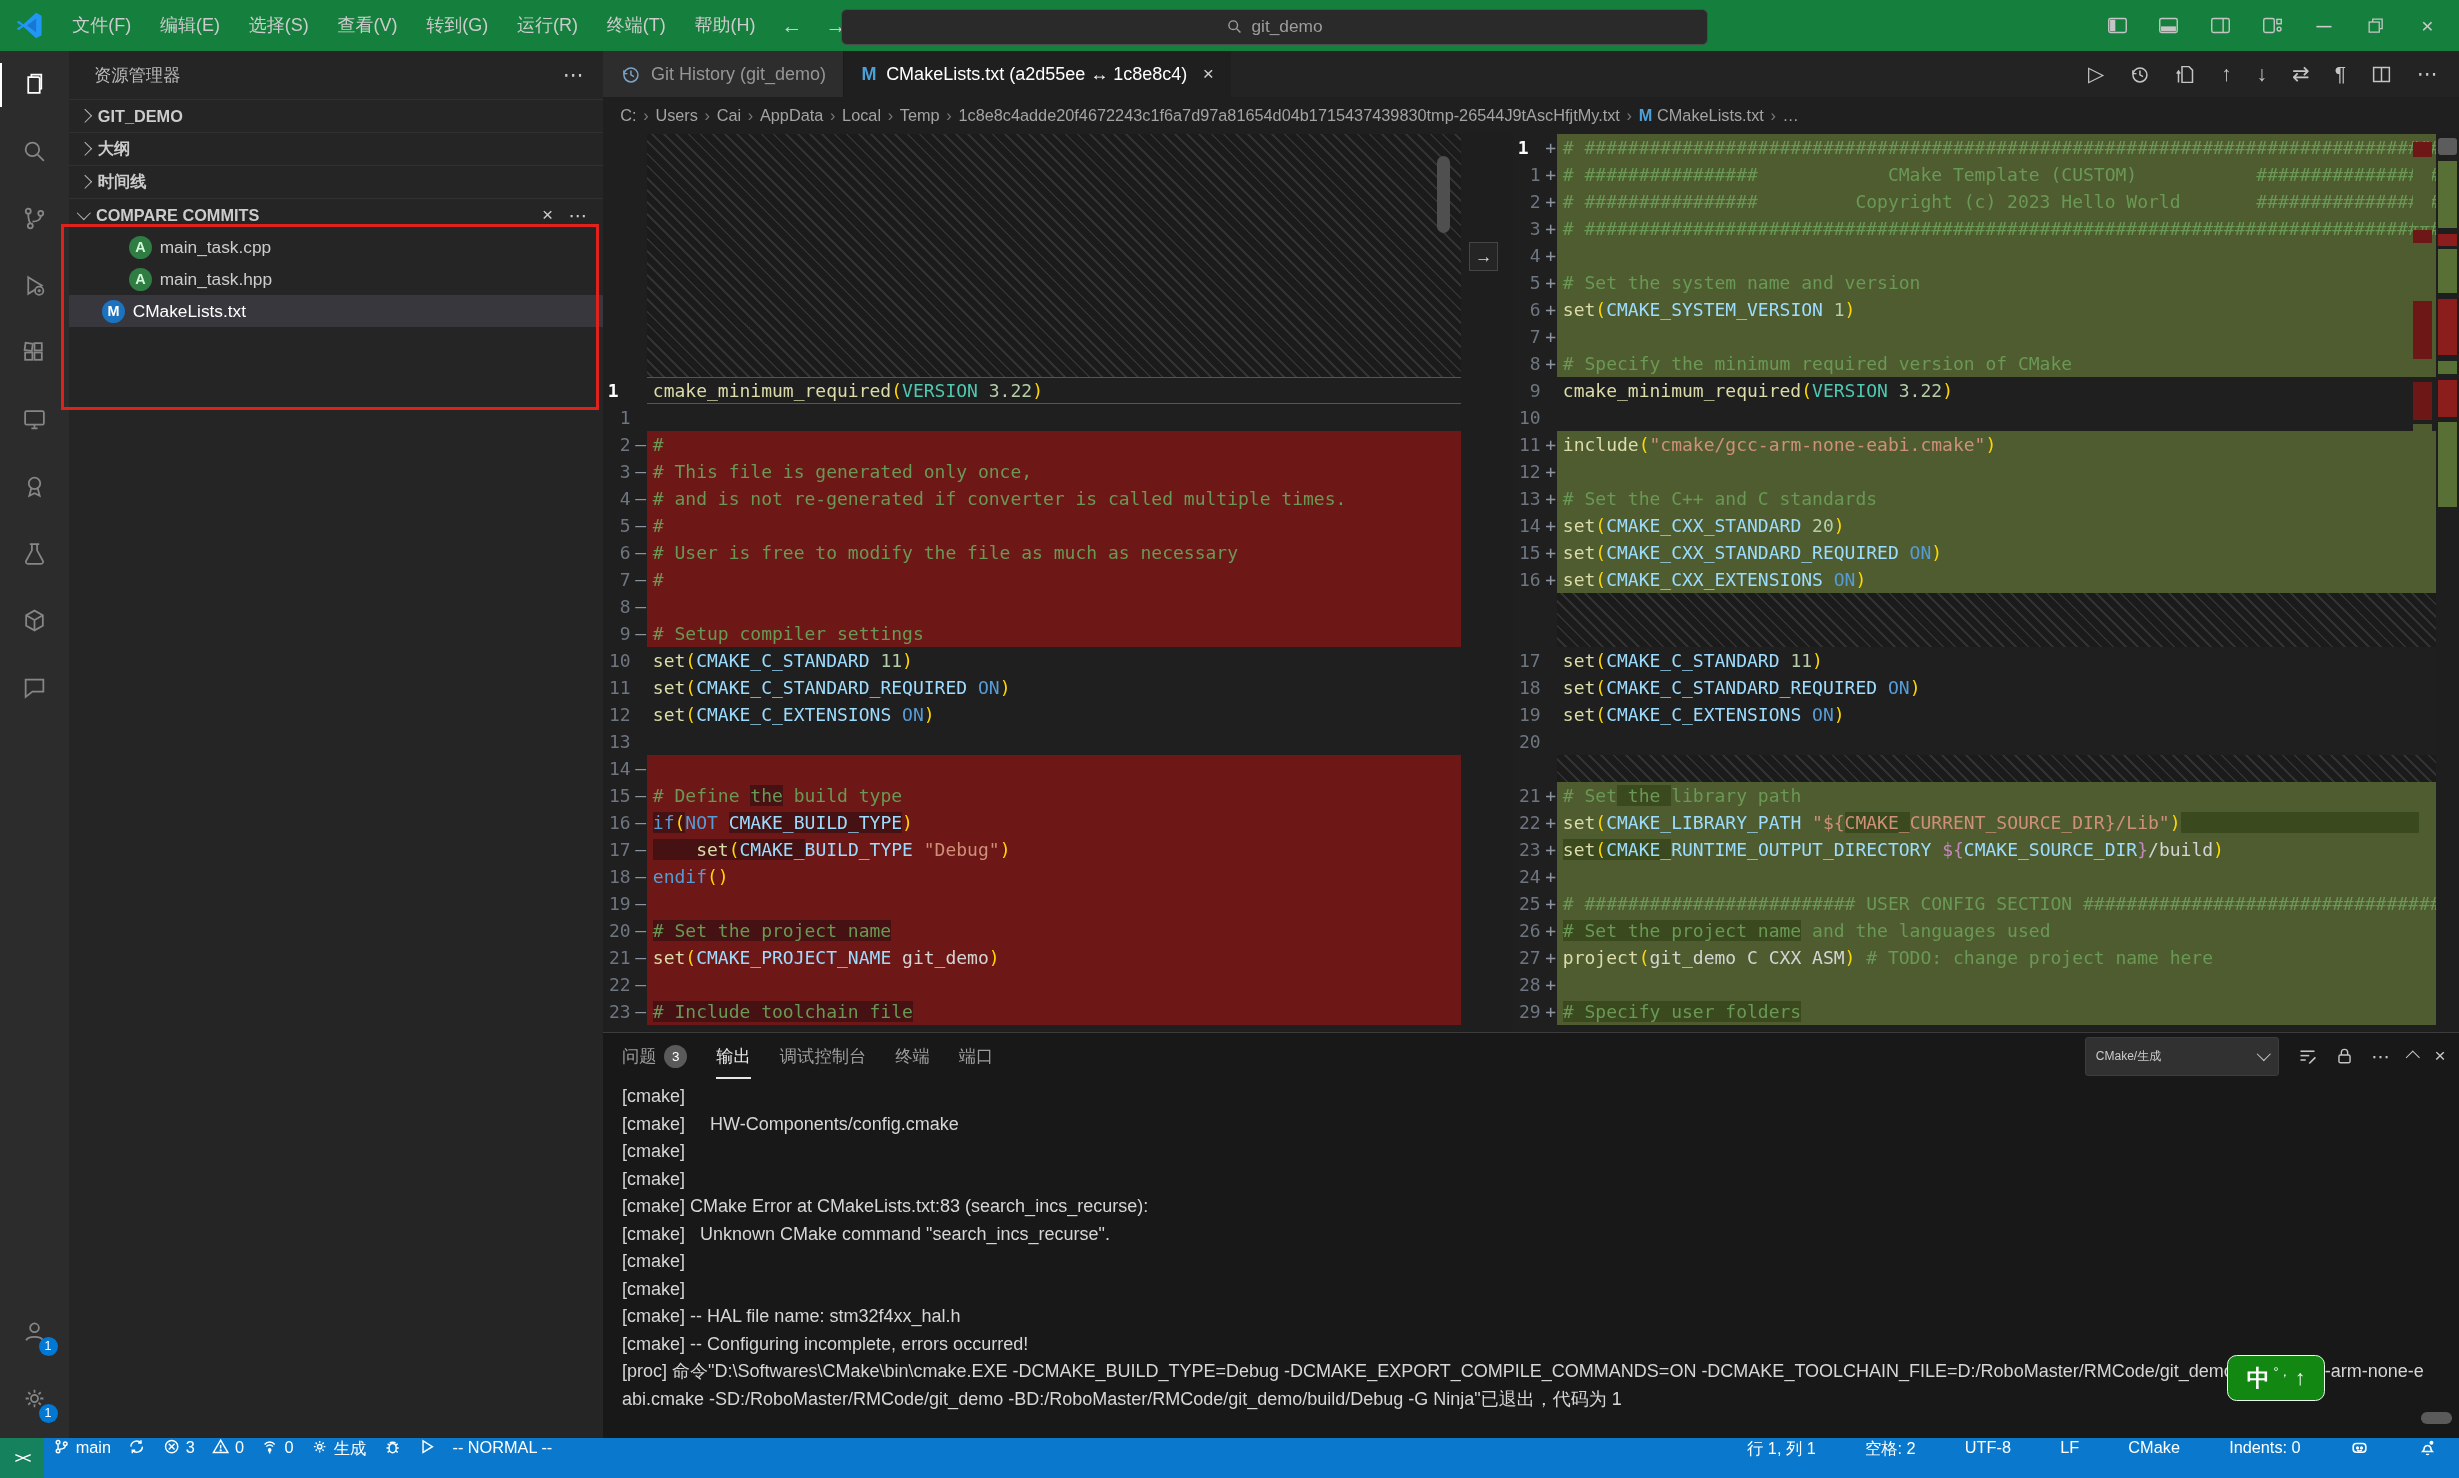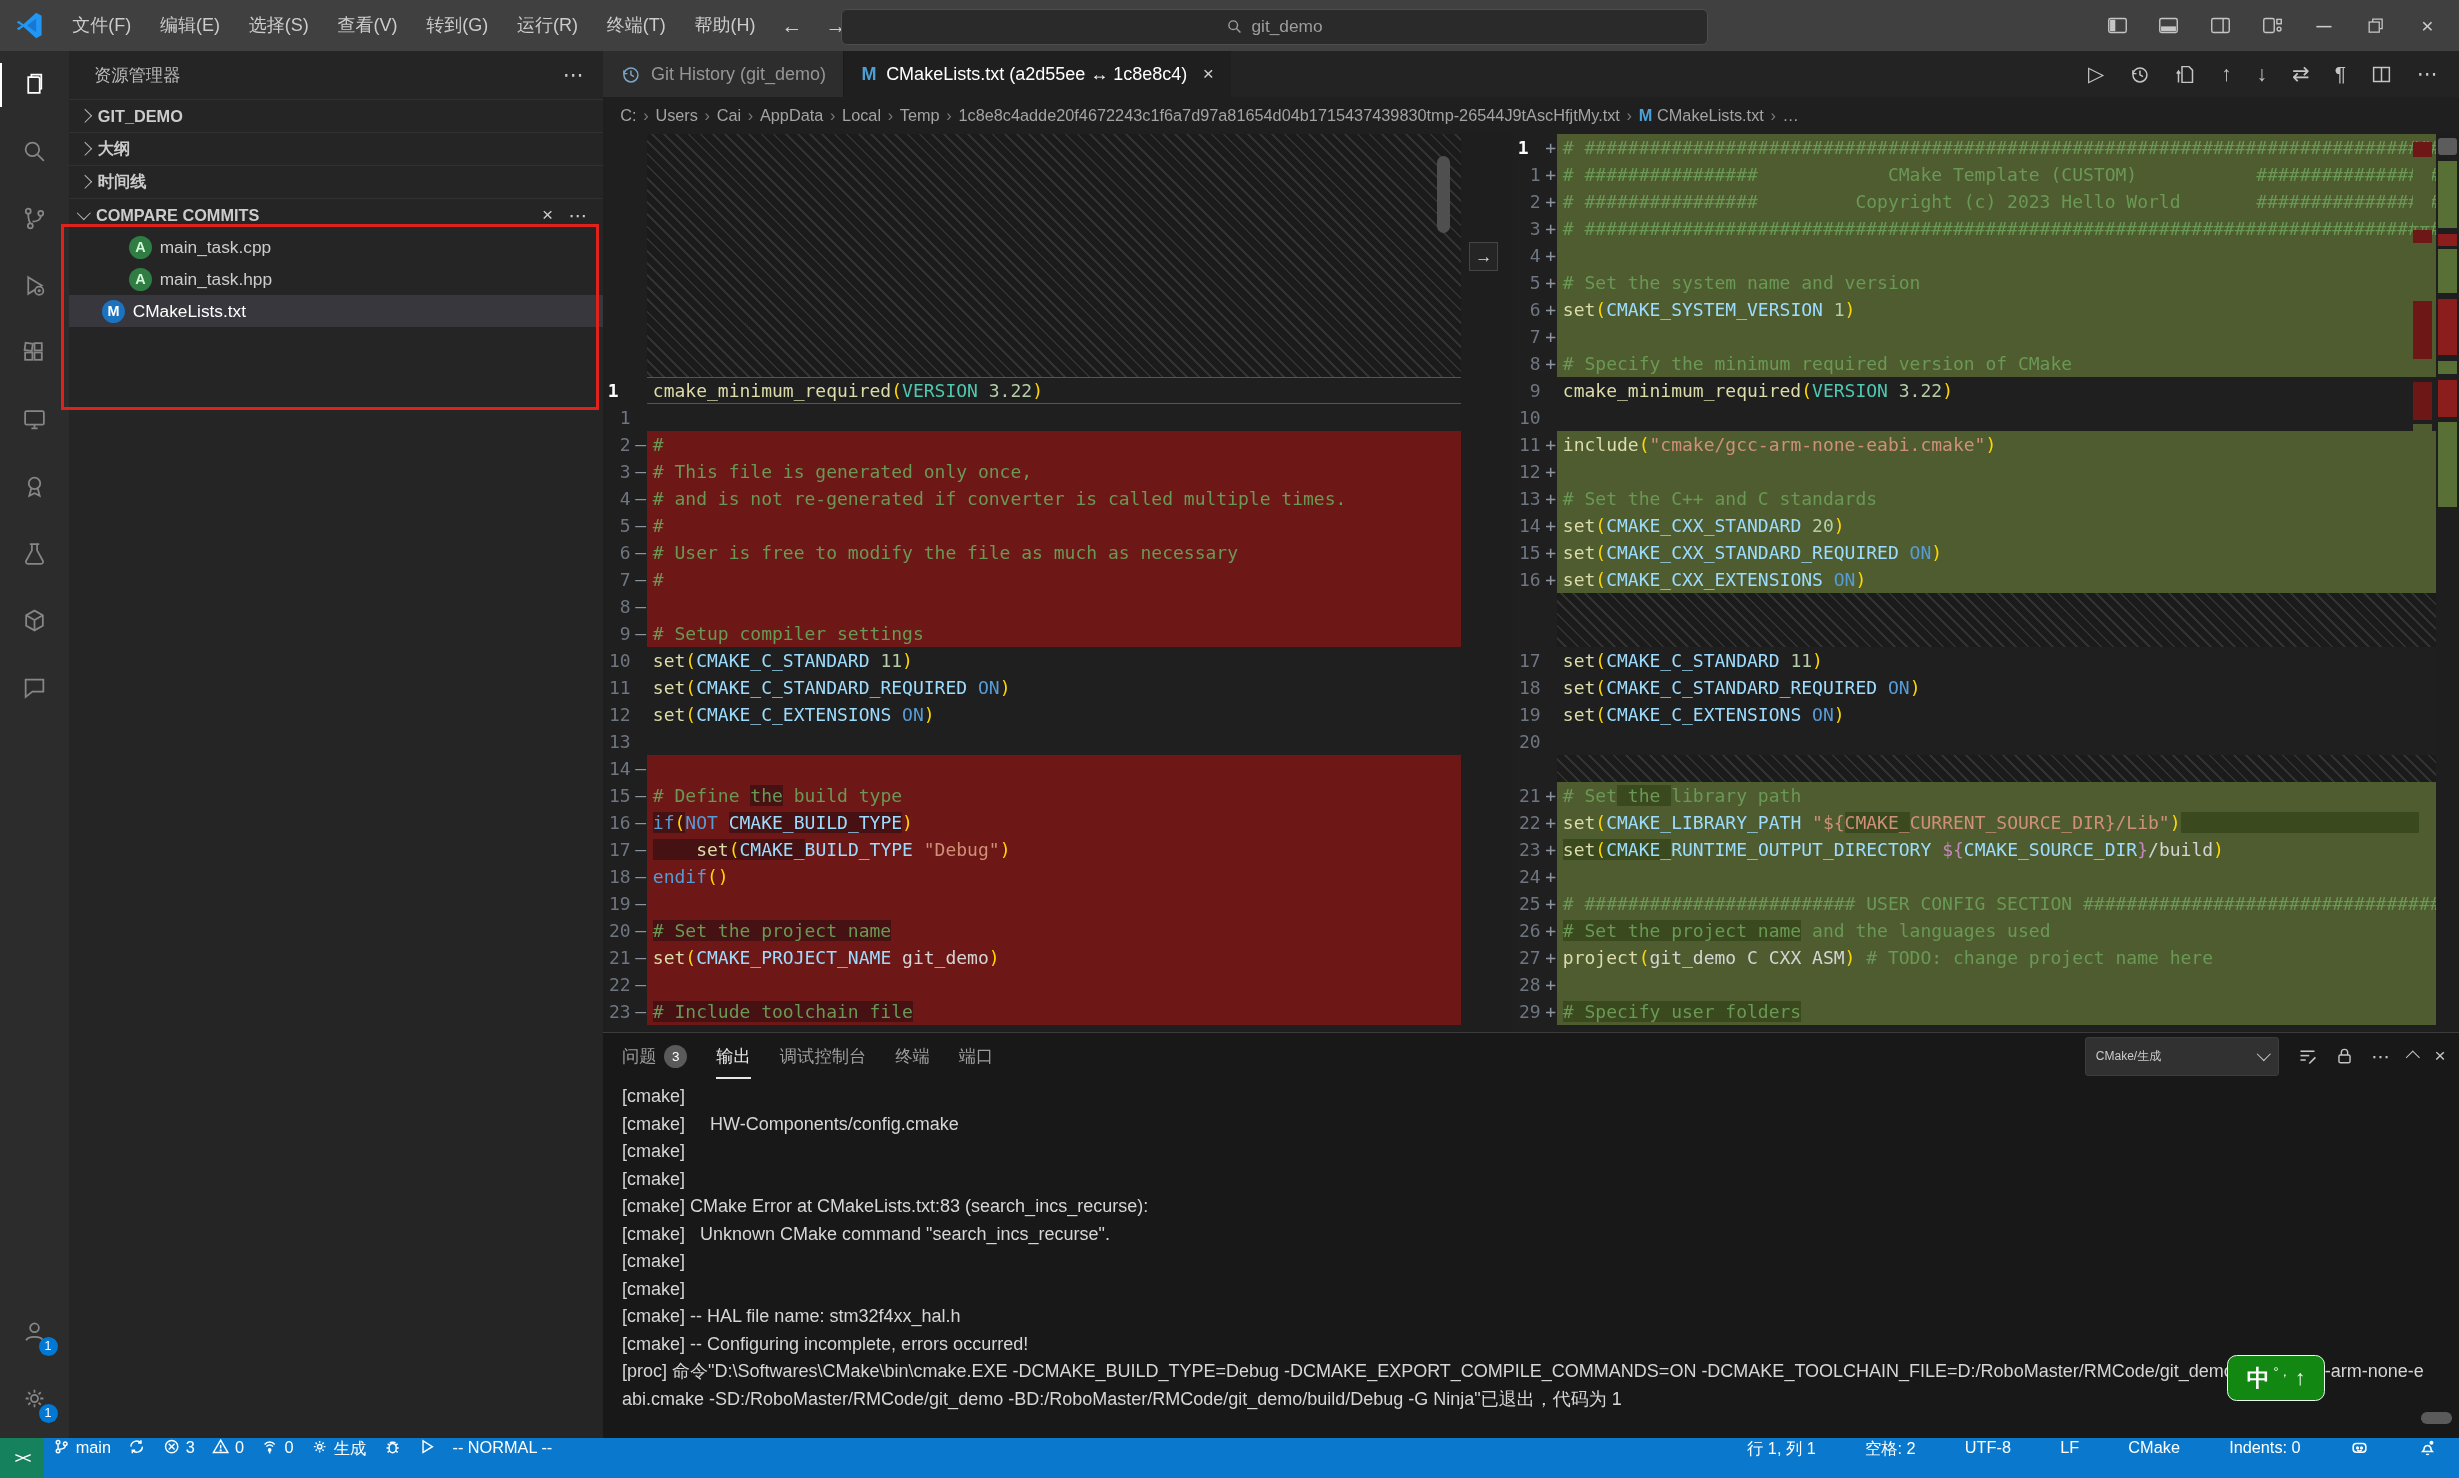--- a/index.html
+++ b/index.html
@@ -2,21 +2,21 @@
 <html><head>
 <meta charset="utf-8">
 <style>
   html,body{margin:0;padding:0;background:#1e1e1e;}
   body{width:2459px;height:1479px;position:relative;overflow:hidden;
        font-family:"Liberation Sans","DejaVu Sans",sans-serif;color:#cccccc;
        -webkit-font-smoothing:antialiased;}
   .abs{position:absolute;}
   svg{display:block;}
   
-  #titlebar{left:0;top:0;width:2459px;height:51px;background:#404040;display:flex;align-items:center;}
+  #titlebar{left:0;top:0;width:2459px;height:51px;background:#15803d;display:flex;align-items:center;}
   #vscode-logo{width:29px;height:29px;margin:0 13.4px 0 15.4px;}
   .menu-item{padding:0 14.4px;font-size:18px;color:#cccccc;line-height:51px;cursor:default;}
   .nav-arrow{font-size:21px;color:#cccccc;padding:0 11.5px;}
   #cmd-center{left:841px;top:8.6px;width:865px;height:34px;background:#2a2a2b;border:1px solid #4d4d4d;
       border-radius:5.8px;display:flex;align-items:center;justify-content:center;color:#9d9d9d;font-size:17.3px;gap:7.7px;}
   #tb-right{position:absolute;right:0;top:0;height:51px;display:flex;align-items:center;gap:7.7px;padding-right:9.6px;}
   .tb-ic{width:44px;height:38px;display:flex;align-items:center;justify-content:center;color:#c5c5c5;}
   .win-ctl{width:44px;height:51px;display:flex;align-items:center;justify-content:center;font-size:21px;color:#cccccc;}
   
   #activitybar{left:0;top:51px;width:69px;height:1387px;background:#2c2c2d;display:flex;flex-direction:column;align-items:center;}

